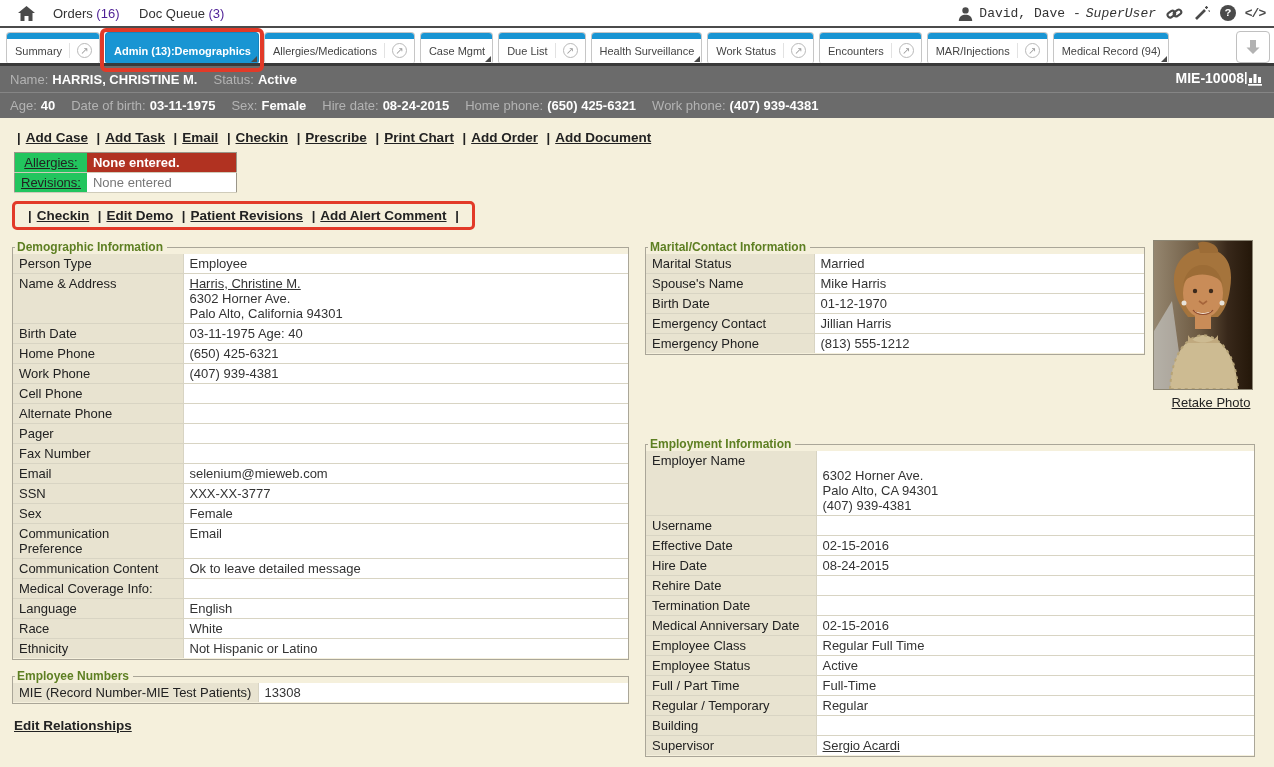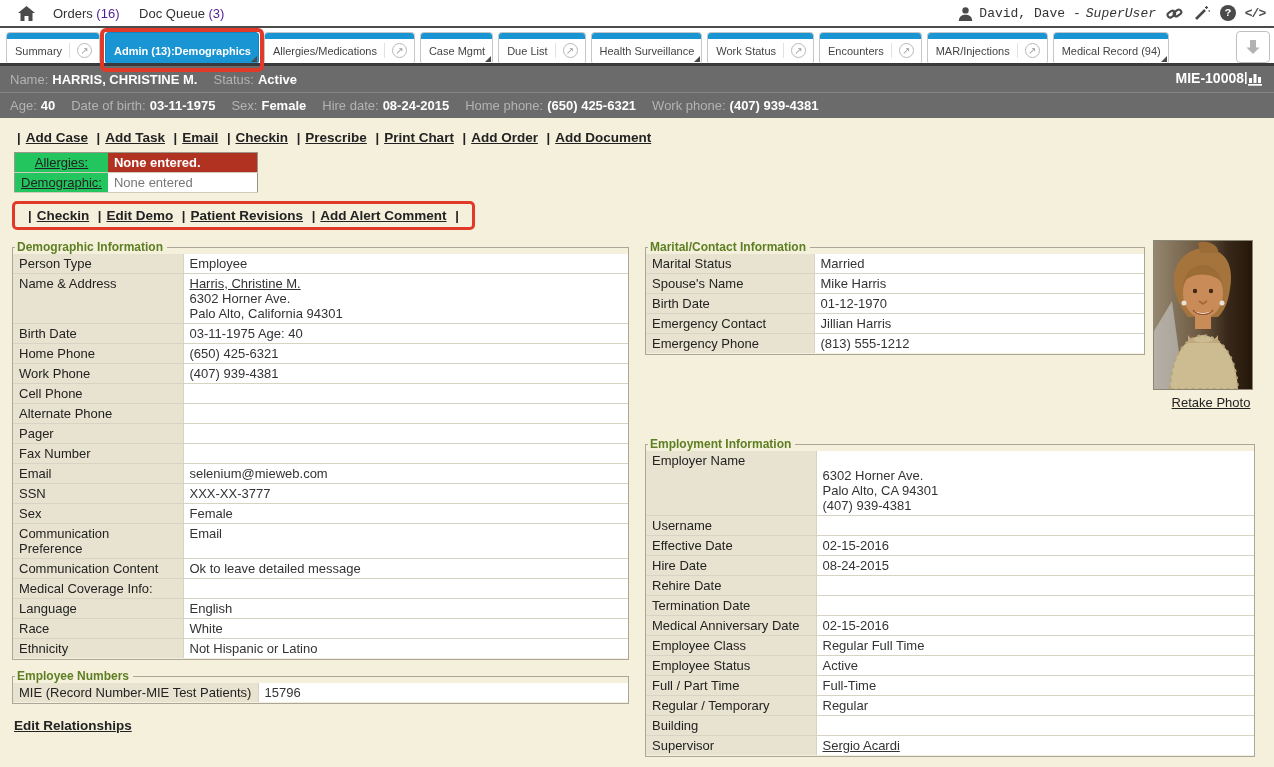--- a/index.html
+++ b/index.html
@@ -304,21 +304,21 @@
   <table class="alert-box">
     <tbody>
 
         <tr class="critical">
           <td class="a-lbl"><a>Allergies:</a></td>
           <td class="a-val">None entered.</td>
         </tr>
 
 
         <tr>
-          <td class="a-lbl"><a>Demographic:</a></td>
+          <td class="a-lbl"><a>Revisions:</a></td>
           <td class="a-val">None entered</td>
         </tr>
       </tbody>
   </table>
 
   <div class="quicklinks">
     <span>
       
     
         <span><span class="pipe">|</span><a>Checkin</a></span>
@@ -433,21 +433,21 @@
           </table>
       </fieldset>
 
       <fieldset class="fs fs-empnum">
         <legend>Employee Numbers</legend>
         <table class="fs-table">
             <tbody>
 
             <tr>
               <td class="lbl">MIE (Record Number-MIE Test Patients)</td>
-              <td class="val"><span>15796</span></td>
+              <td class="val"><span>13308</span></td>
             </tr>
           </tbody>
           </table>
       </fieldset>
 
       <a class="edit-rel">Edit Relationships</a>
 
       
     </div>
 

